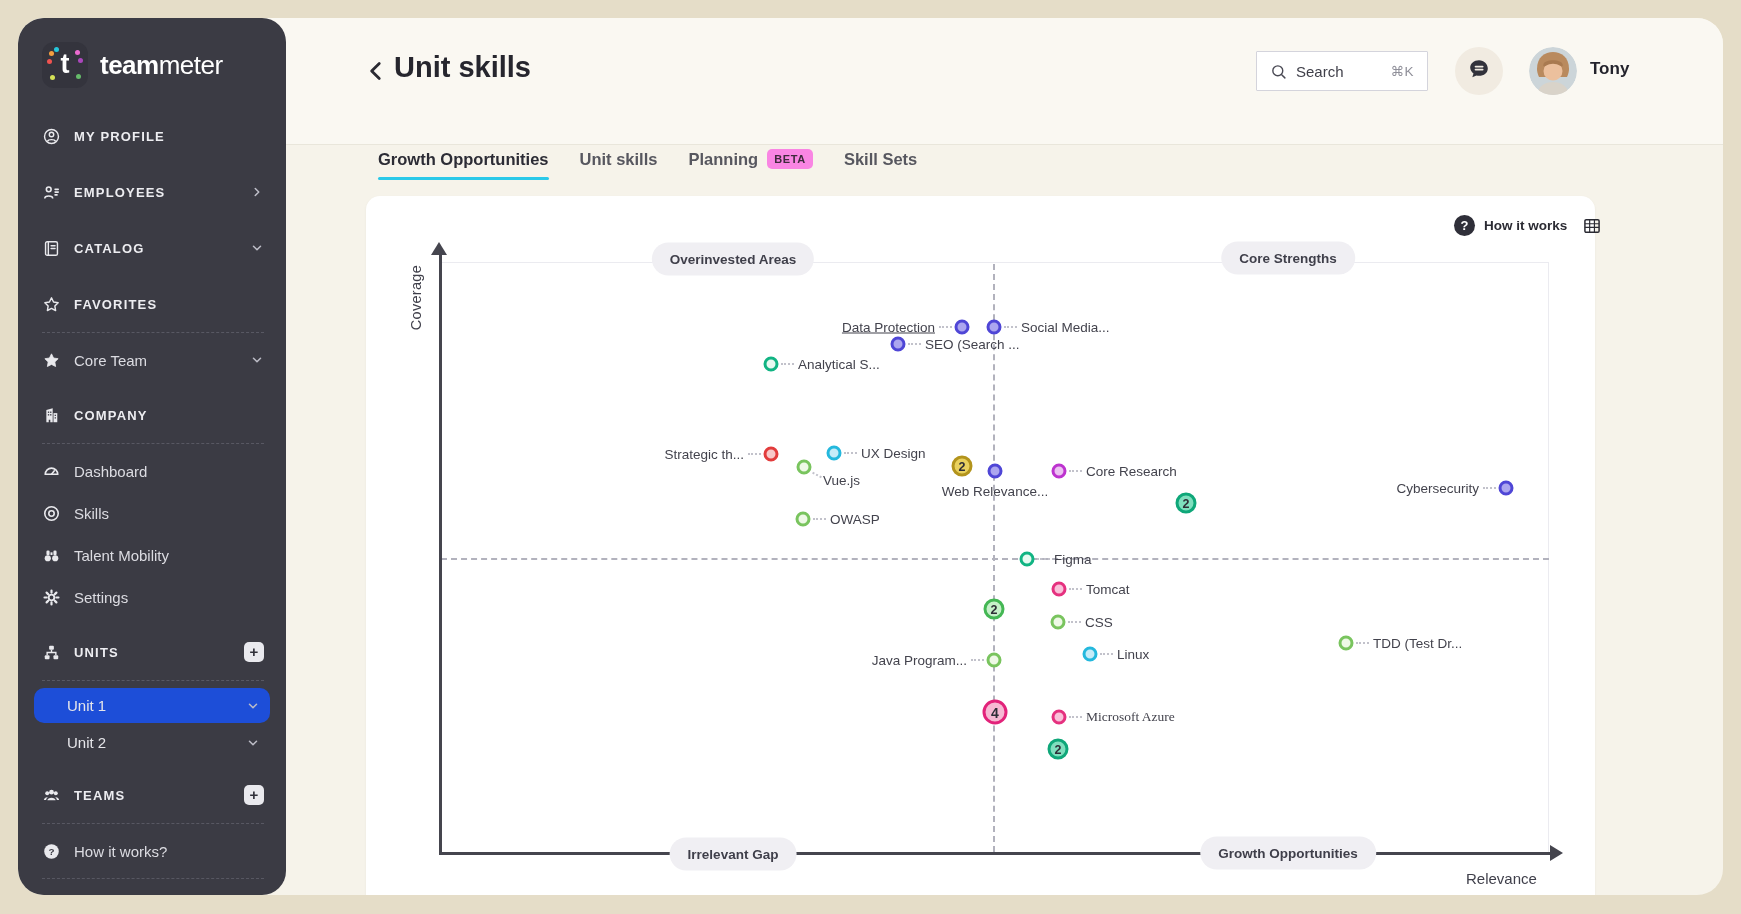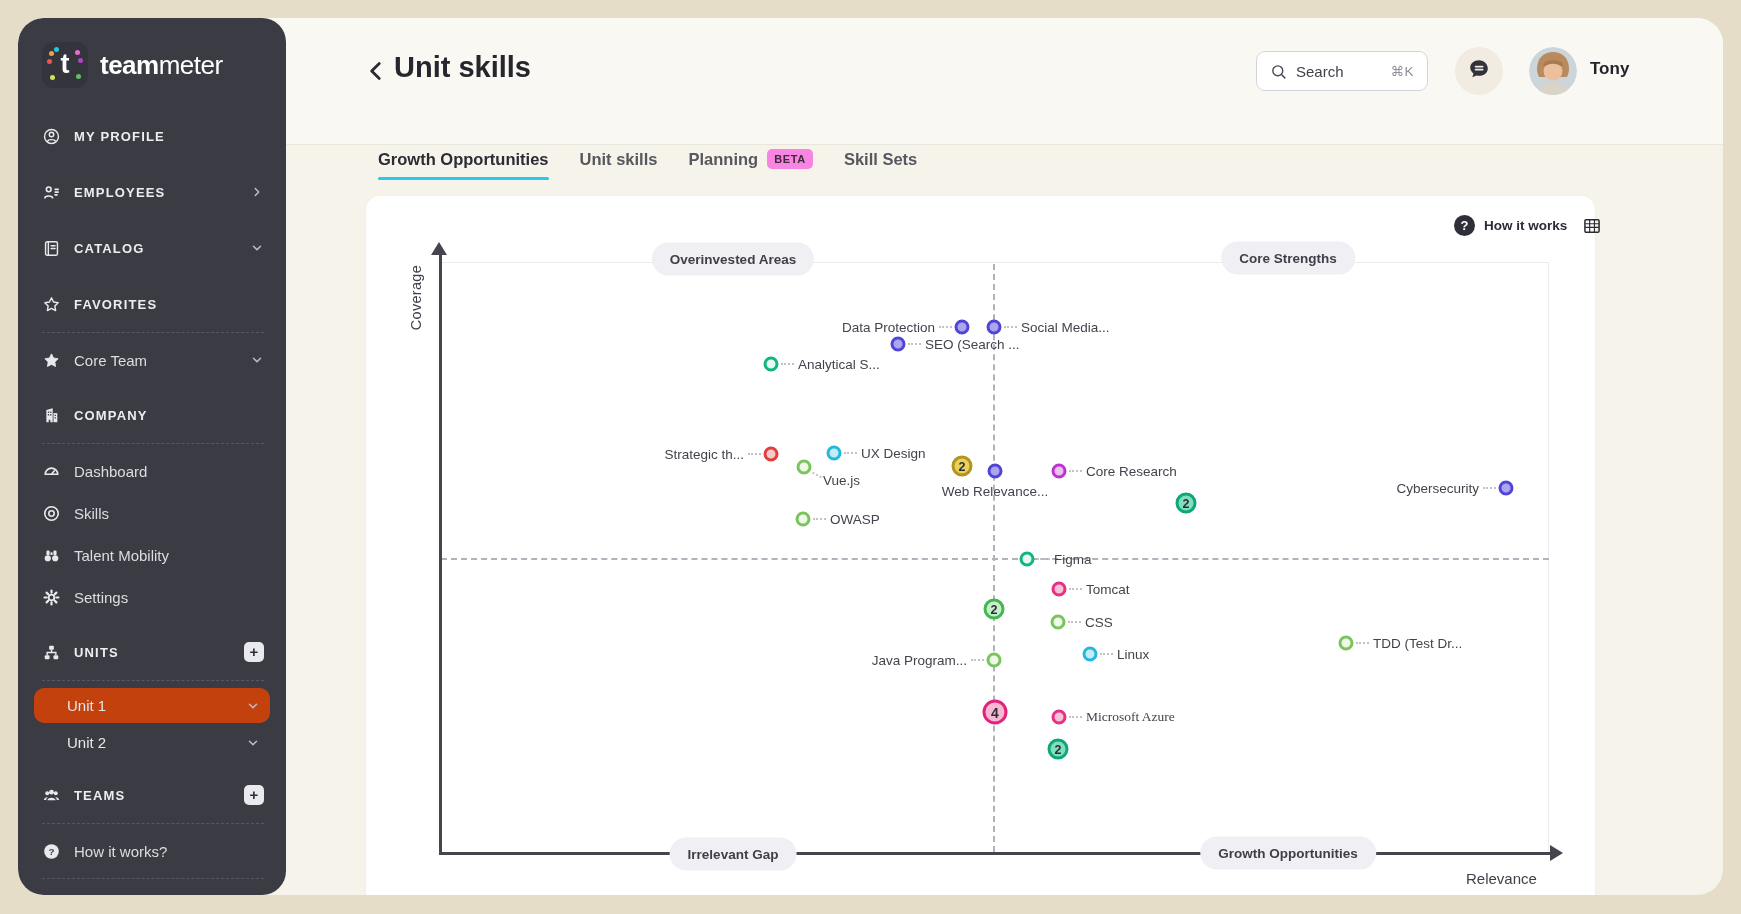--- a/index.html
+++ b/index.html
@@ -20,37 +20,37 @@
   .ldot{position:absolute;width:5px;height:5px;border-radius:50%}
   .wordmark{font-size:26px;color:#fff;letter-spacing:-0.5px}
   .wordmark b{font-weight:bold}
   .wordmark span{font-weight:normal}
   .srow{display:flex;align-items:center;gap:13px;min-height:42px;cursor:pointer;position:relative}
   .srow.header{min-height:44px}
   .srow.header .slabel{font-size:13px;font-weight:bold;letter-spacing:.09em;color:#ededf1;text-transform:uppercase}
   .srow.item .slabel{font-size:15px;color:#dcdce2}
   .srow.subitem{min-height:35px;padding-left:33px;border-radius:10px;margin:1px -6px 1px -8px;padding-right:10px}
   .srow.subitem .slabel{font-size:15px;color:#e6e6ea}
-  .srow.selected{background:#c2410c}
+  .srow.selected{background:#1d4ed8}
   .srow.gap{margin-top:12px}
   .srow.push{margin-top:auto}
   .sicon{width:19px;height:19px;flex:0 0 auto;display:inline-flex;align-items:center;justify-content:center;color:#e9e9ed}
   .sicon svg{width:19px;height:19px}
   .schev{margin-left:auto;color:#bcbcc6;display:inline-flex}
   .schev svg{width:14px;height:14px}
   .subitem .schev{margin-left:auto}
   .plus-btn{margin-left:auto;width:20px;height:20px;border-radius:5px;background:#e9e9ee;color:#2f2f39;
     font-weight:bold;font-size:15px;line-height:19px;text-align:center;cursor:pointer}
   .sdivider{border-top:1px dashed #60606b;margin:6px 0 6px 0;opacity:.8}
   .version{font-size:15px;color:#6f6f7a;padding:8px 0 2px 2px}
 
   
   .back-btn{position:absolute;left:345px;top:40px;width:26px;height:26px;cursor:pointer;color:#2b2b33;z-index:6}
   .page-title{position:absolute;left:376px;top:33px;font-size:29px;font-weight:bold;color:#26262e;z-index:6}
-  .search-box{position:absolute;left:1238px;top:33px;width:172px;height:40px;border:1.4px solid #d4d4dc;border-radius:9px;
+  .search-box{position:absolute;left:1238px;top:33px;width:172px;height:40px;border:1.4px solid #d4d4dc;border-radius:1px;
     background:#fff;display:flex;align-items:center;padding:0 13px;gap:9px;cursor:text;z-index:6}
   .search-box .sico{display:inline-flex;color:#4a4a55}
   .search-box .sico svg{width:17px;height:17px}
   .search-ph{font-size:15px;color:#3f3f49}
   .search-kbd{margin-left:auto;font-size:13.5px;color:#8f8f99;letter-spacing:.5px}
   .chat-btn{position:absolute;left:1437px;top:29px;width:48px;height:48px;border-radius:50%;background:#f1ebe1;
     display:flex;align-items:center;justify-content:center;cursor:pointer;z-index:6}
   .chat-btn svg{width:24px;height:24px}
   .avatar{position:absolute;left:1511px;top:29px;width:48px;height:48px;border-radius:50%;overflow:hidden;cursor:pointer;z-index:6}
   .user-name{position:absolute;left:1572px;top:41px;font-size:17px;font-weight:bold;color:#23232c;z-index:6;cursor:pointer}
@@ -187,21 +187,21 @@
       <div class="x-arrow"></div>
       <div class="ylab">Coverage</div>
       <div class="xlab">Relevance</div>
       <div class="q-pill q-tl">Overinvested Areas</div>
       <div class="q-pill q-tr">Core Strengths</div>
       <div class="q-pill q-bl">Irrelevant Gap</div>
       <div class="q-pill q-br">Growth Opportunities</div>
       <div id="points">
           <div class="pt-dot" style="left: 944px; top: 309px; border-color: rgb(79, 70, 214); background: rgb(172, 166, 239);"></div>
           <div class="pt-conn" style="left: 921px; top: 308px; width: 13px;"></div>
-          <div class="pt-label" style="left: 917px; top: 309px; transform: translate(-100%, -50%);">Data Protection</div>
+          <div class="pt-label" style="left: 917px; top: 309px; transform: translate(-100%, -50%); text-decoration: underline;">Data Protection</div>
           <div class="pt-dot" style="left: 976px; top: 309px; border-color: rgb(79, 70, 214); background: rgb(172, 166, 239);"></div>
           <div class="pt-conn" style="left: 986px; top: 308px; width: 13px;"></div>
           <div class="pt-label" style="left: 1003px; top: 309px; transform: translateY(-50%);">Social Media...</div>
           <div class="pt-dot" style="left: 880px; top: 326px; border-color: rgb(79, 70, 214); background: rgb(172, 166, 239);"></div>
           <div class="pt-conn" style="left: 890px; top: 325px; width: 13px;"></div>
           <div class="pt-label" style="left: 907px; top: 326px; transform: translateY(-50%);">SEO (Search ...</div>
           <div class="pt-dot" style="left: 753px; top: 346px; border-color: rgb(17, 180, 131); background: rgb(231, 250, 241);"></div>
           <div class="pt-conn" style="left: 763px; top: 345px; width: 13px;"></div>
           <div class="pt-label" style="left: 780px; top: 346px; transform: translateY(-50%);">Analytical S...</div>
           <div class="pt-dot" style="left: 753px; top: 436px; border-color: rgb(226, 60, 60); background: rgb(248, 201, 201);"></div>

